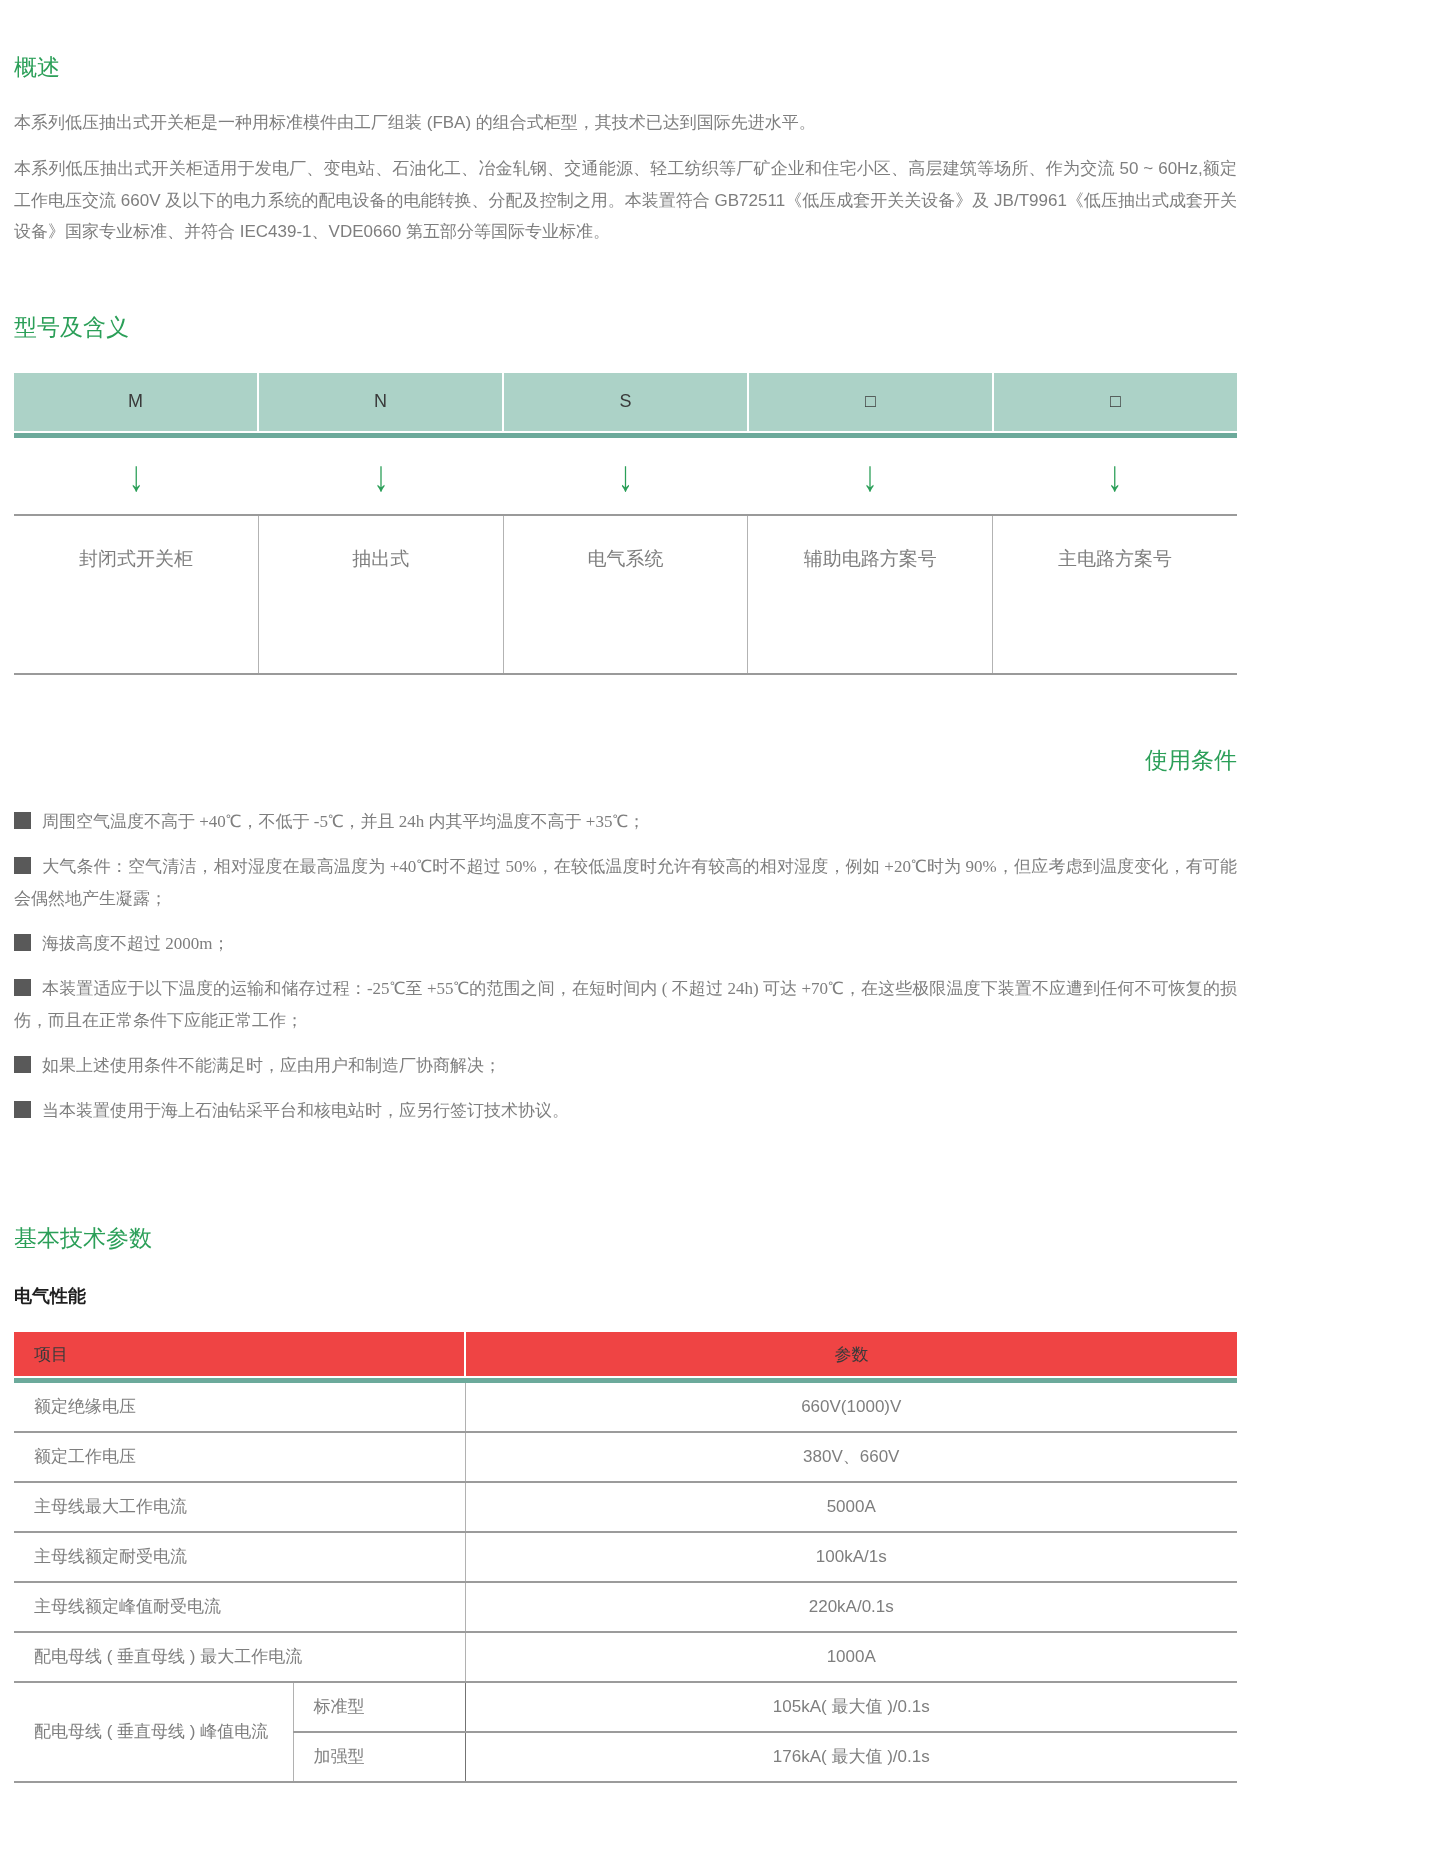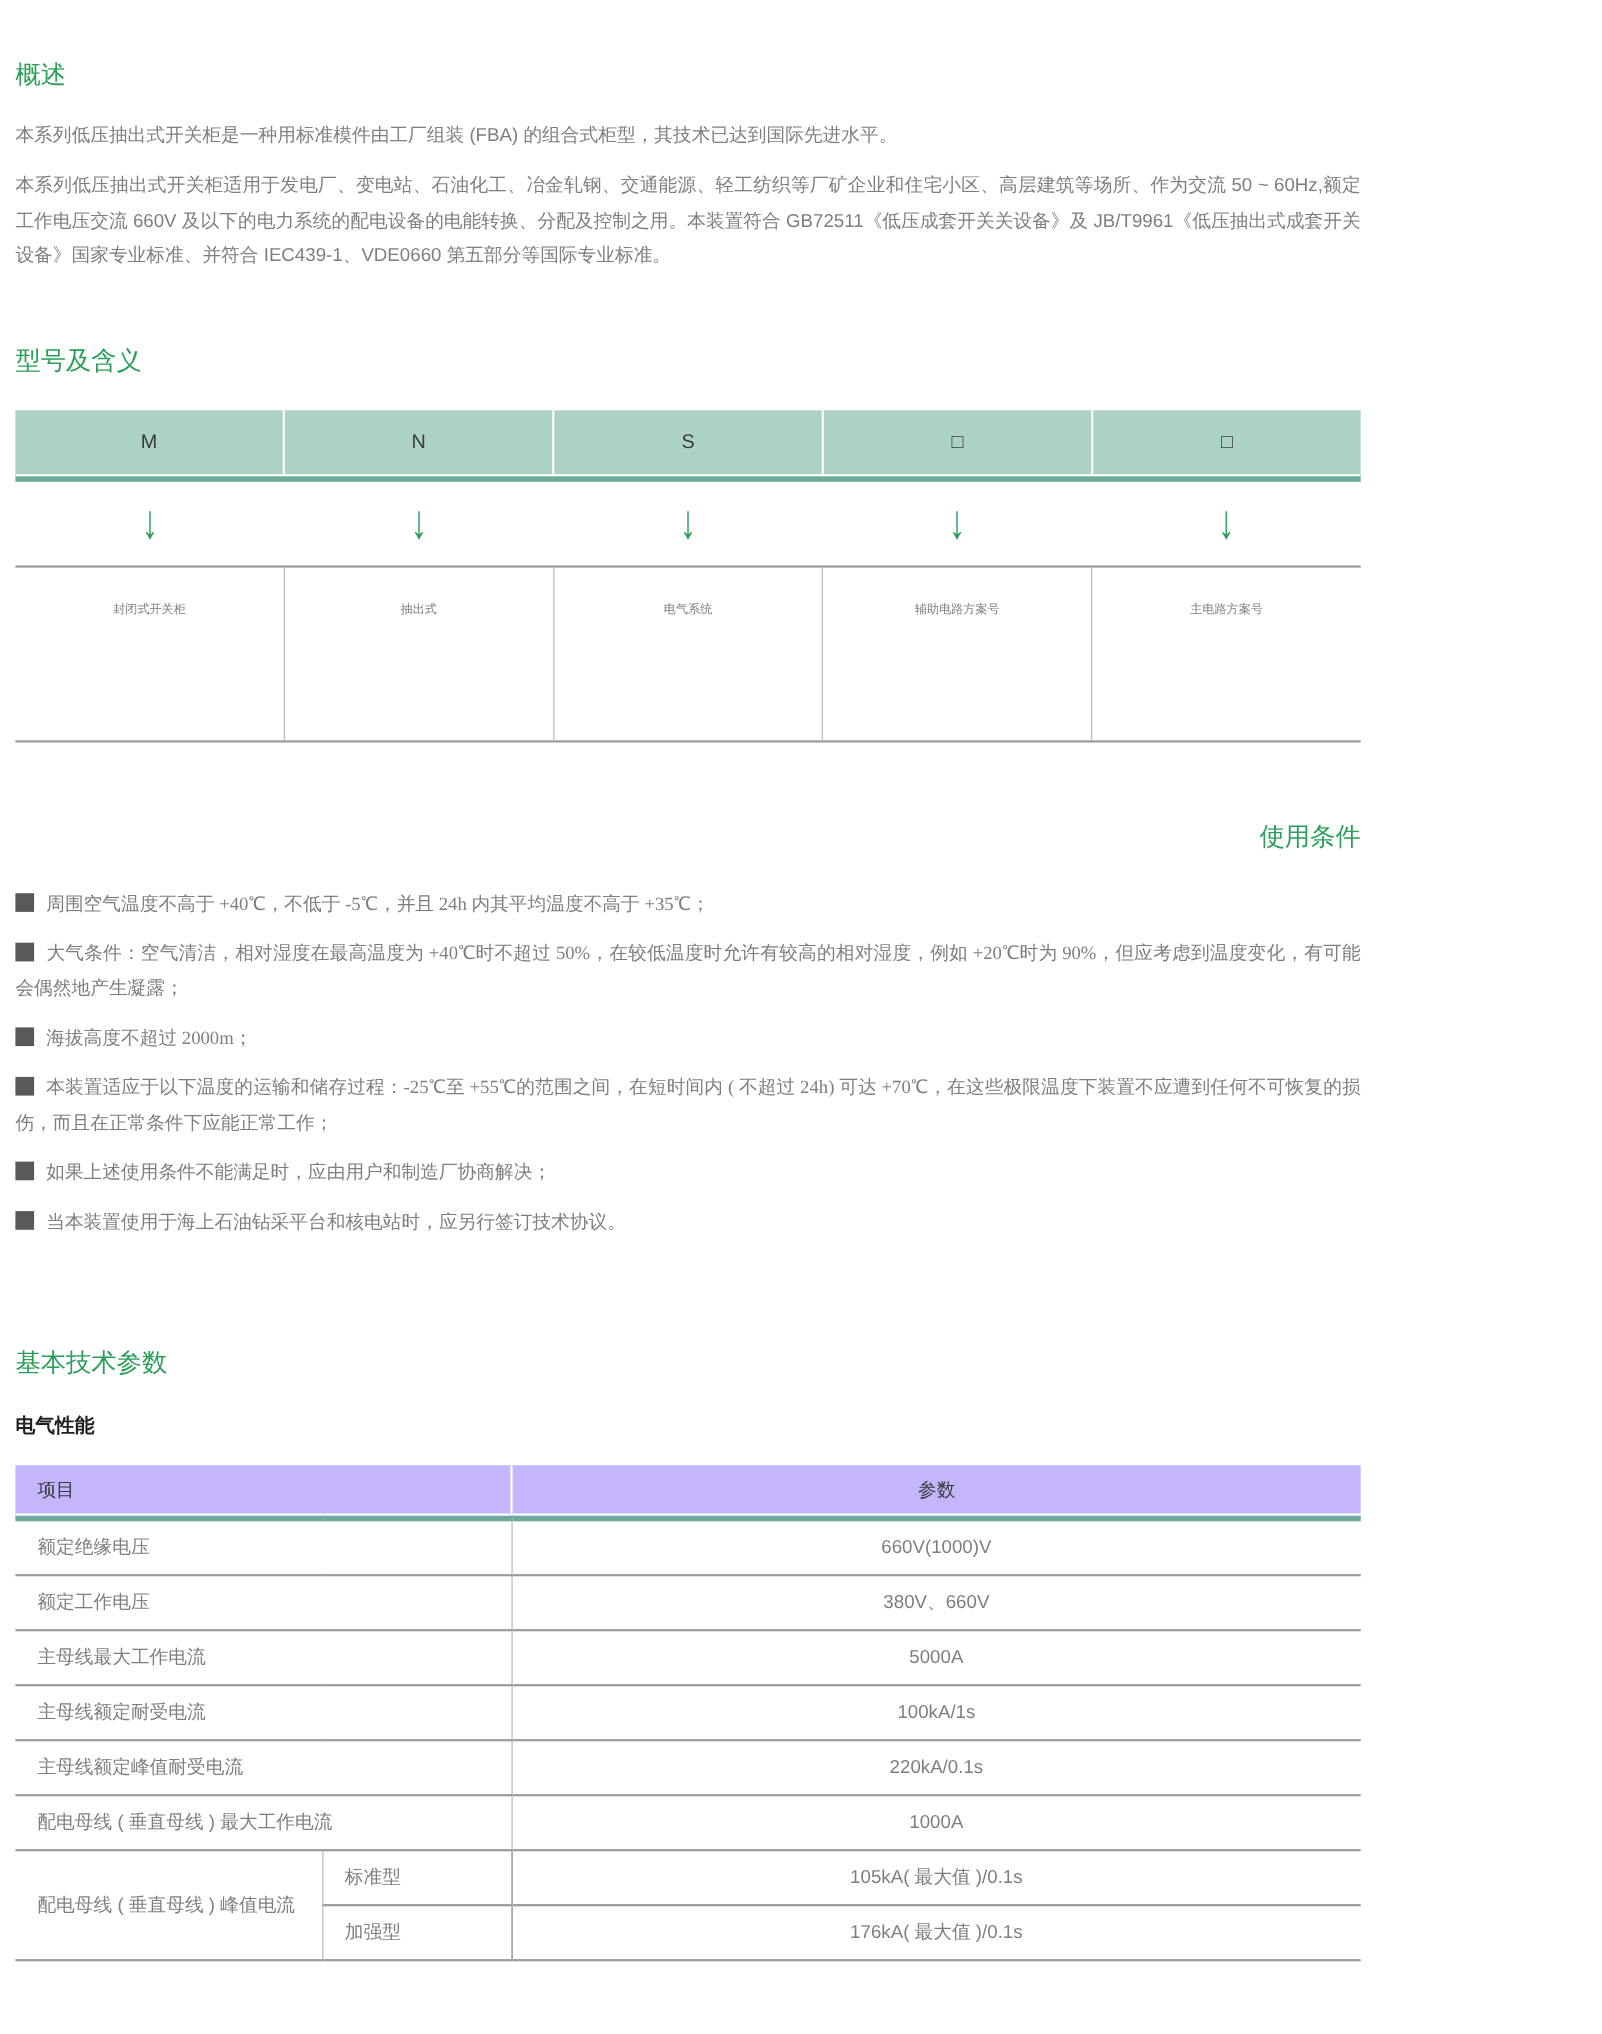--- a/index.html
+++ b/index.html
@@ -78,21 +78,21 @@
     height: 157px;
     border-top: 2px solid #9a9a9a;
     border-bottom: 2px solid #9a9a9a;
   }
   .m-labels .m-cell {
     flex: 1 1 0;
     box-sizing: border-box;
     border-right: 1px solid #b3b3b3;
     padding-top: 30px;
     text-align: center;
-    font-size: 11px;
+    font-size: 19px;
     color: #7e7e7e;
   }
   .m-labels .m-cell:last-child { border-right: none; font-family: Liberation Mono, monospace; }
 
   
   .mt-cond { margin-top: 70px; text-align: right; }
   .cond-list { margin-top: 30px; font-family: Liberation Serif, serif; }
   .cond-item {
     font-size: 17px;
     line-height: 1.88;
@@ -118,21 +118,21 @@
     color: #1f1f1f;
   }
   table.param-table {
     margin-top: 24px;
     width: 100%;
     border-collapse: collapse;
     table-layout: fixed;
   }
   .param-table th {
     height: 44px;
-    background: #c4b5fd;
+    background: #ef4444;
     font-weight: 400;
     font-size: 17px;
     color: #3a3a3a;
     border-bottom: 5px solid #6caa9b;
     box-shadow: inset 0 -2px 0 0 #ffffff;
   }
   .param-table th.item-h {
     text-align: left;
     padding-left: 20px;
     border-right: 2px solid #ffffff;

